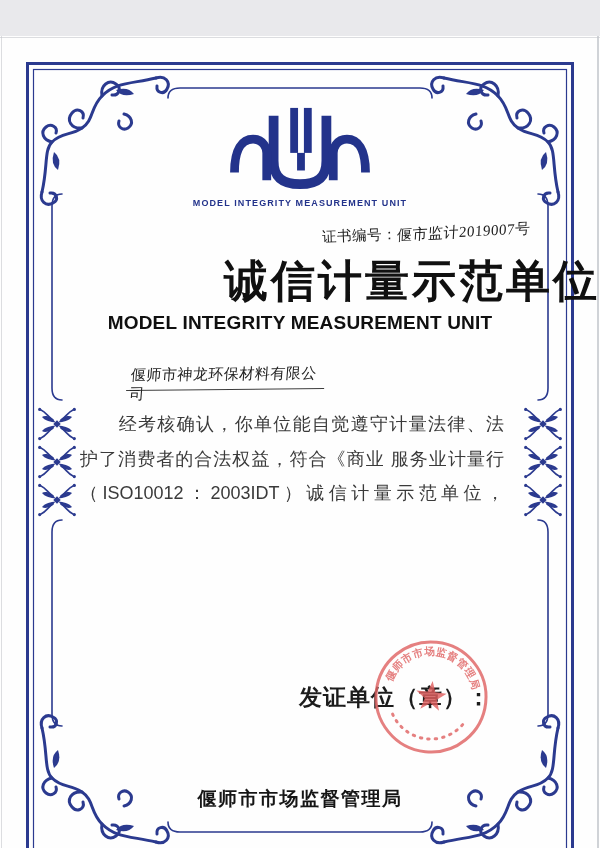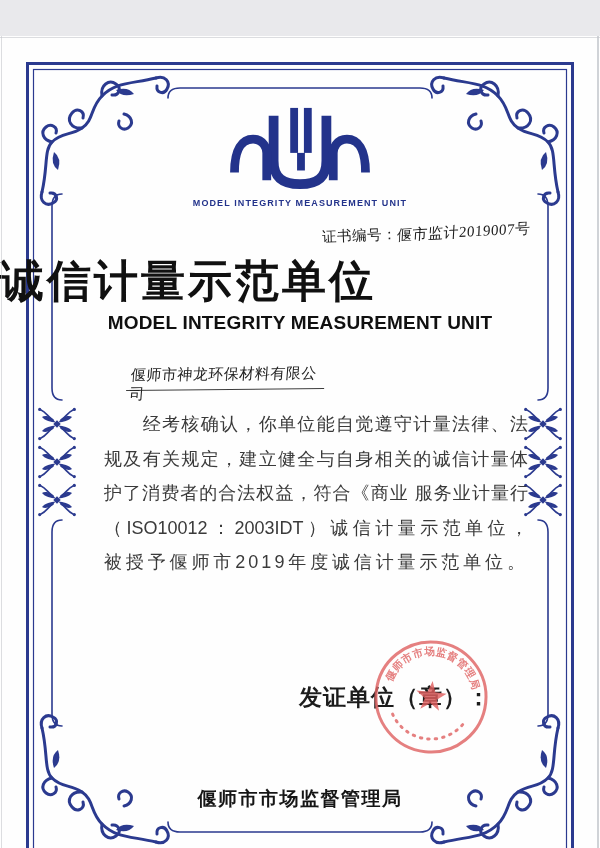--- a/index.html
+++ b/index.html
@@ -30,42 +30,42 @@
   
   .certno{
     position:absolute;top:188px;right:70px;color:#1d1d1d;font-size:14.5px;
     transform:rotate(-2deg);letter-spacing:.5px;
     font-family:"Liberation Serif","DejaVu Serif",serif;
   }
   .certno .val{display:inline-block;transform:skewX(-6deg) rotate(-1deg);font-size:15px;}
 
   
   .title-zh{
-    position:absolute;left:0;top:216px;width:600px;text-align:left;
+    position:absolute;left:0;top:216px;width:600px;text-align:right;
     color:#101010;font-size:44px;font-weight:bold;letter-spacing:3px;
     font-family:Liberation Serif, serif;
   }
   .title-en{
     position:absolute;left:0;top:276px;width:600px;text-align:center;
     color:#101010;font-size:19px;font-weight:bold;letter-spacing:.2px;
   }
 
   
   .awardee{
     position:absolute;left:126px;top:329px;width:198px;height:24px;
     border-bottom:1.6px solid #3c3c3c;
     color:#222;font-size:15px;letter-spacing:.5px;
     font-family:"Liberation Serif","DejaVu Serif",serif;
     transform:rotate(-.6deg);
   }
   .awardee .val{display:inline-block;transform:skewX(-5deg);padding-left:4px;}
 
   
   .bodytext{
-    position:absolute;left:104px;top:371px;width:424px;
+    position:absolute;left:80px;top:371px;width:424px;
     color:#3a3a3a;font-size:18px;line-height:34.6px;
   }
   .bodytext .line{text-align:justify;text-align-last:justify;}
   .bodytext .line:first-child{text-indent:2.15em;}
   .bodytext .line:nth-child(5){letter-spacing:.17em;}
   .bodytext .line:nth-child(6){text-align-last:left;letter-spacing:.06em;}
   .bodytext .line:nth-child(7){text-align-last:left;}
 
   
   .issue-label{
@@ -161,24 +161,22 @@
 
   <div class="title-zh">诚信计量示范单位</div>
   <div class="title-en">MODEL INTEGRITY MEASUREMENT UNIT</div>
 
   <div class="awardee">
     <span class="val">偃师市神龙环保材料有限公司</span>
   </div>
 
   <div class="bodytext">
     <div class="line">经考核确认，你单位能自觉遵守计量法律、法</div>
-    <div class="line">规及有关规定，建立健全与自身相关的诚信计量体</div>
     <div class="line">护了消费者的合法权益，符合《商业 服务业计量行</div>
     <div class="line">（ISO10012：2003IDT）诚信计量示范单位，</div>
-    <div class="line">被授予偃师市2019年度诚信计量示范单位。</div>
   </div>
 
   <div class="issue-label">发证单位（章）：</div>
 
   <svg class="seal" viewBox="0 0 120 120" xmlns="http://www.w3.org/2000/svg">
     <g transform="rotate(6 60 60)">
       <circle cx="60" cy="60" r="55" fill="none" stroke="#e06565" stroke-width="3"></circle>
       <path d="M60,44 L63.8,54.8 L75.2,55.1 L66.1,62 L69.4,72.9 L60,66.4 L50.6,72.9 L53.9,62 L44.8,55.1 L56.2,54.8 Z" fill="#df5f5f"></path>
       <path id="sealTopArc" d="M20.5,45.6 A42,42 0 0 1 99.5,45.6" fill="none" stroke="none"></path>
       <text font-size="10.5" fill="#e06565" letter-spacing="0.5" font-weight="bold">

